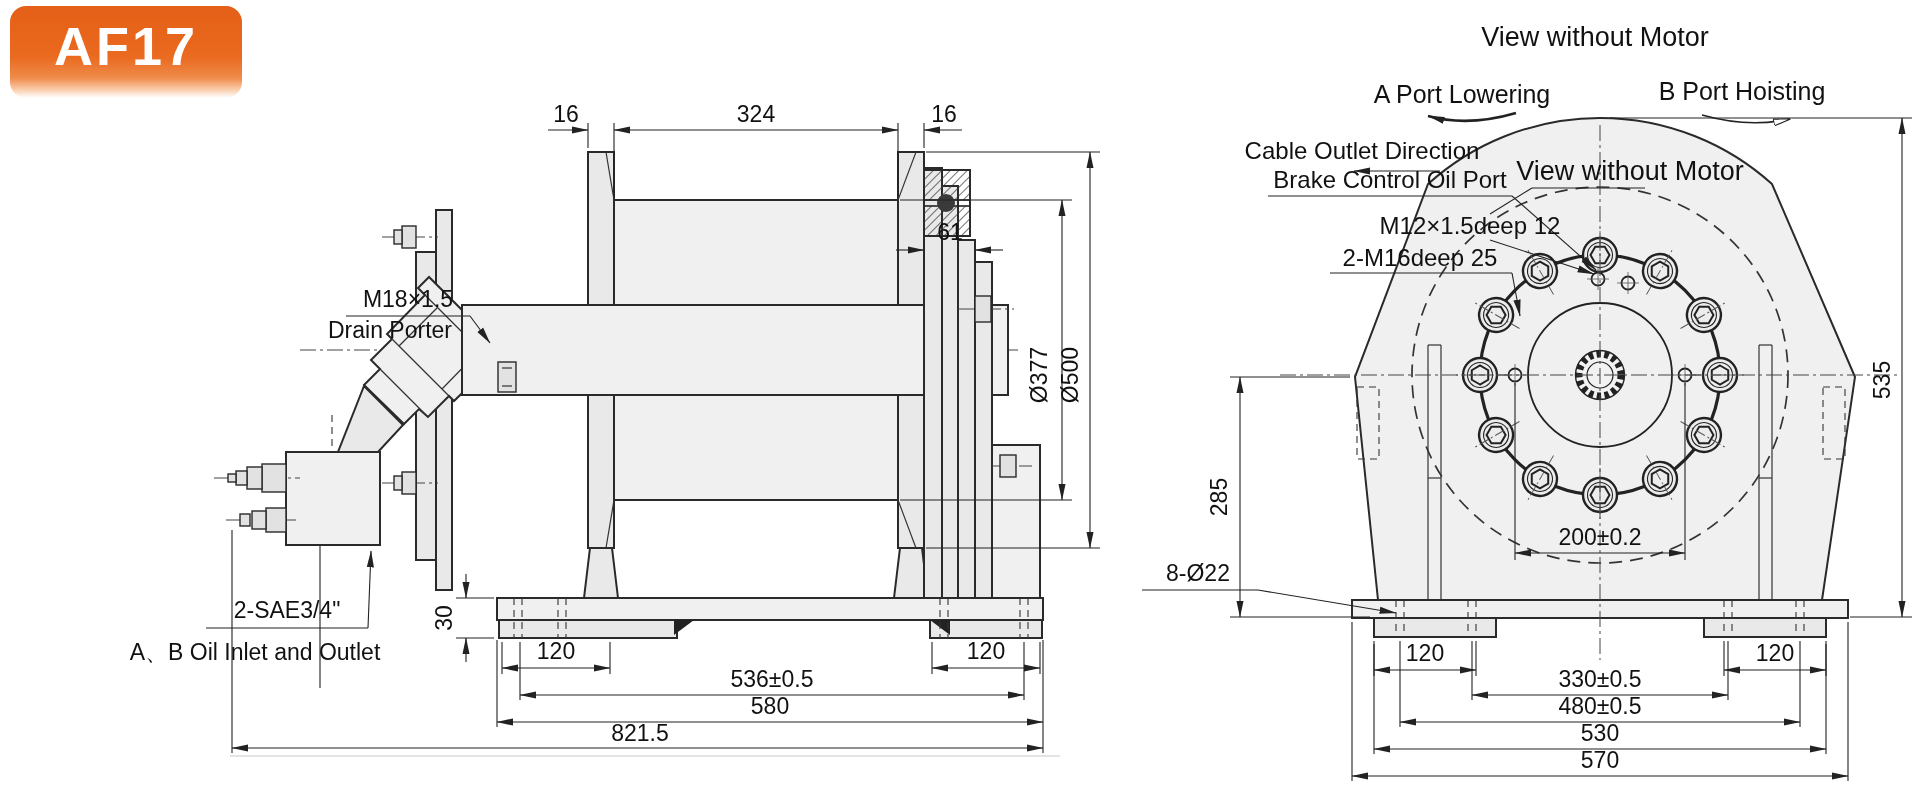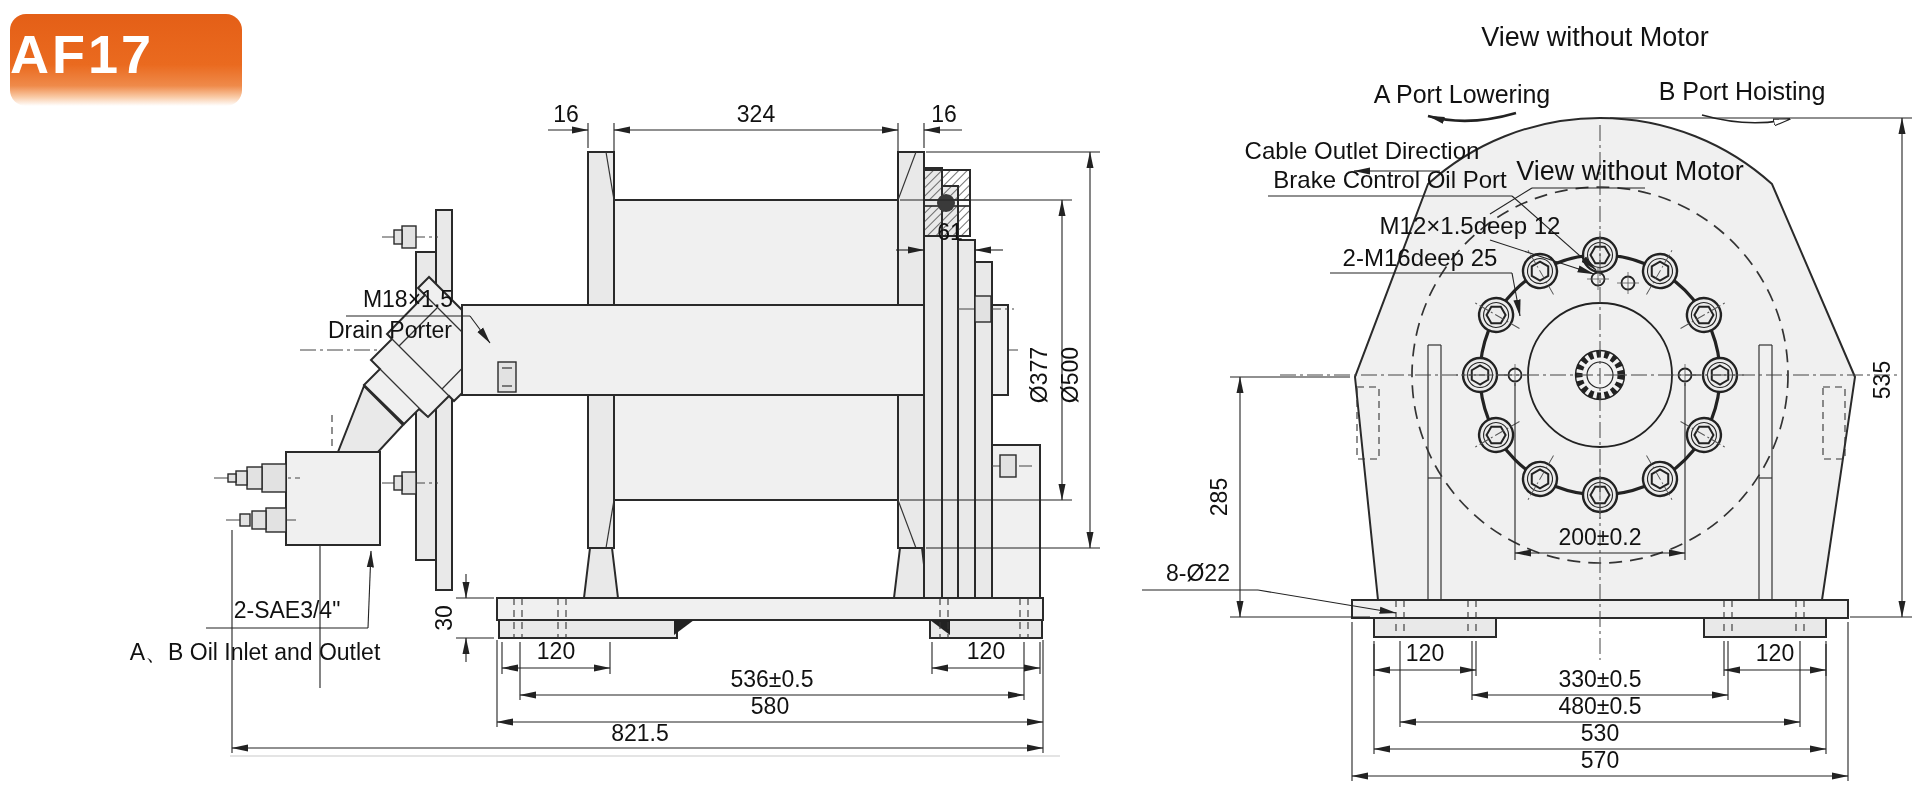--- a/index.html
+++ b/index.html
@@ -1,20 +1,20 @@
 <!DOCTYPE html>
 <html><head>
 <meta charset="utf-8">
 <style>
   html,body{margin:0;padding:0;background:#fff;}
   #stage{position:relative;width:1921px;height:790px;background:#fff;overflow:hidden;
          font-family:"Liberation Sans",sans-serif;}
   #badge{position:absolute;left:10px;top:6px;width:232px;height:92px;border-radius:16px;
          background:linear-gradient(180deg,#e45f17 0%,#ea6a1f 55%,#ef8a4a 78%,#f9c9a4 90%,#ffffff 100%);
-         display:flex;align-items:flex-start;margin-top:8px;}
+         display:flex;align-items:flex-start;justify-content:center;}
   #badge span{color:#fff;font-size:54px;font-weight:700;letter-spacing:3px;line-height:80px;}
   svg{position:absolute;left:0;top:0;}
   .fillA{fill:#f0f0f0;stroke:#2a2a2a;stroke-width:2;}
   .fillB{fill:#e9e9e9;stroke:#2a2a2a;stroke-width:2;}
   .fillC{fill:#e2e2e2;stroke:#2a2a2a;stroke-width:1.4;}
   .oline{fill:none;stroke:#2a2a2a;stroke-width:2;}
   .thin{fill:none;stroke:#333;stroke-width:1.2;}
   .diml{fill:none;stroke:#222;stroke-width:1.1;}
   .cl{fill:none;stroke:#444;stroke-width:1;stroke-dasharray:16 4 3 4;}
   .hid{fill:none;stroke:#333;stroke-width:1.1;stroke-dasharray:7 5;}

